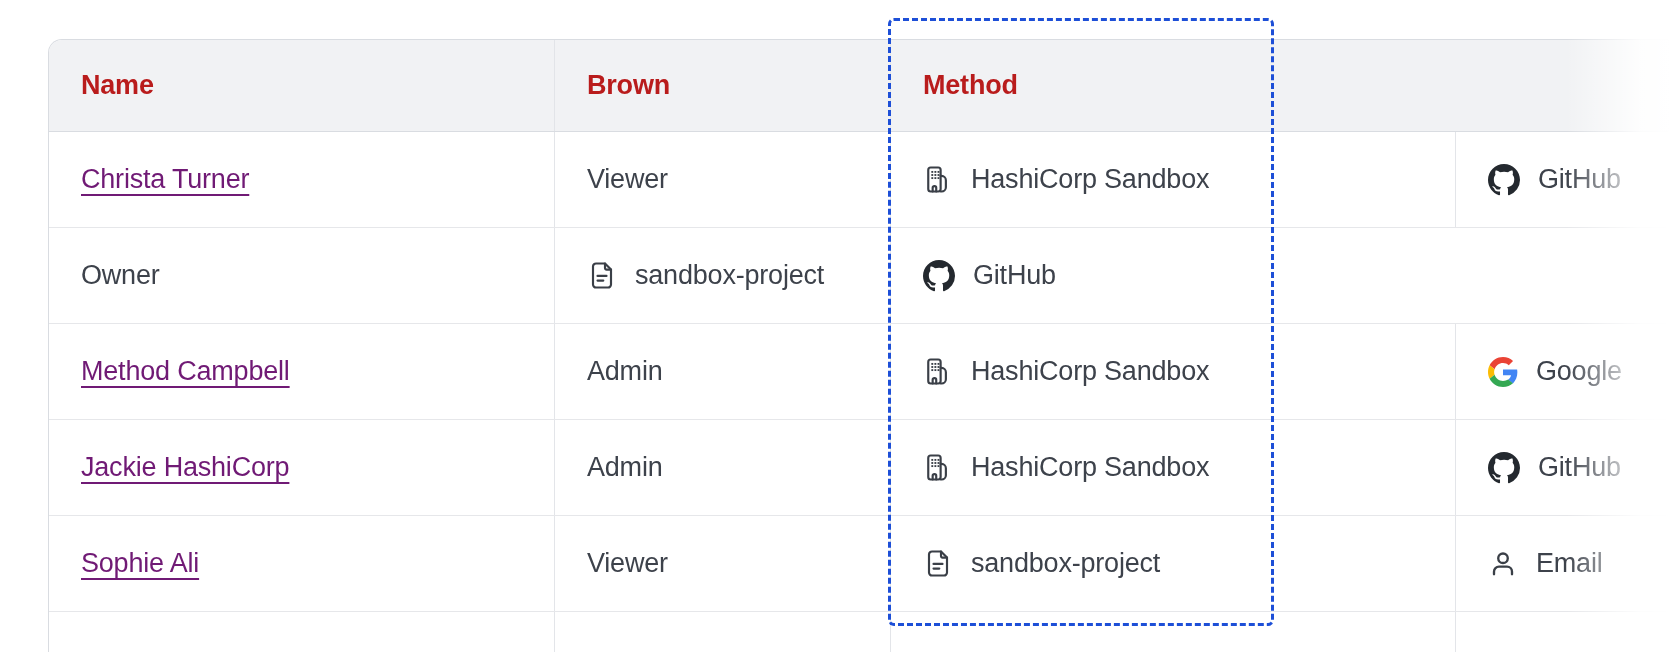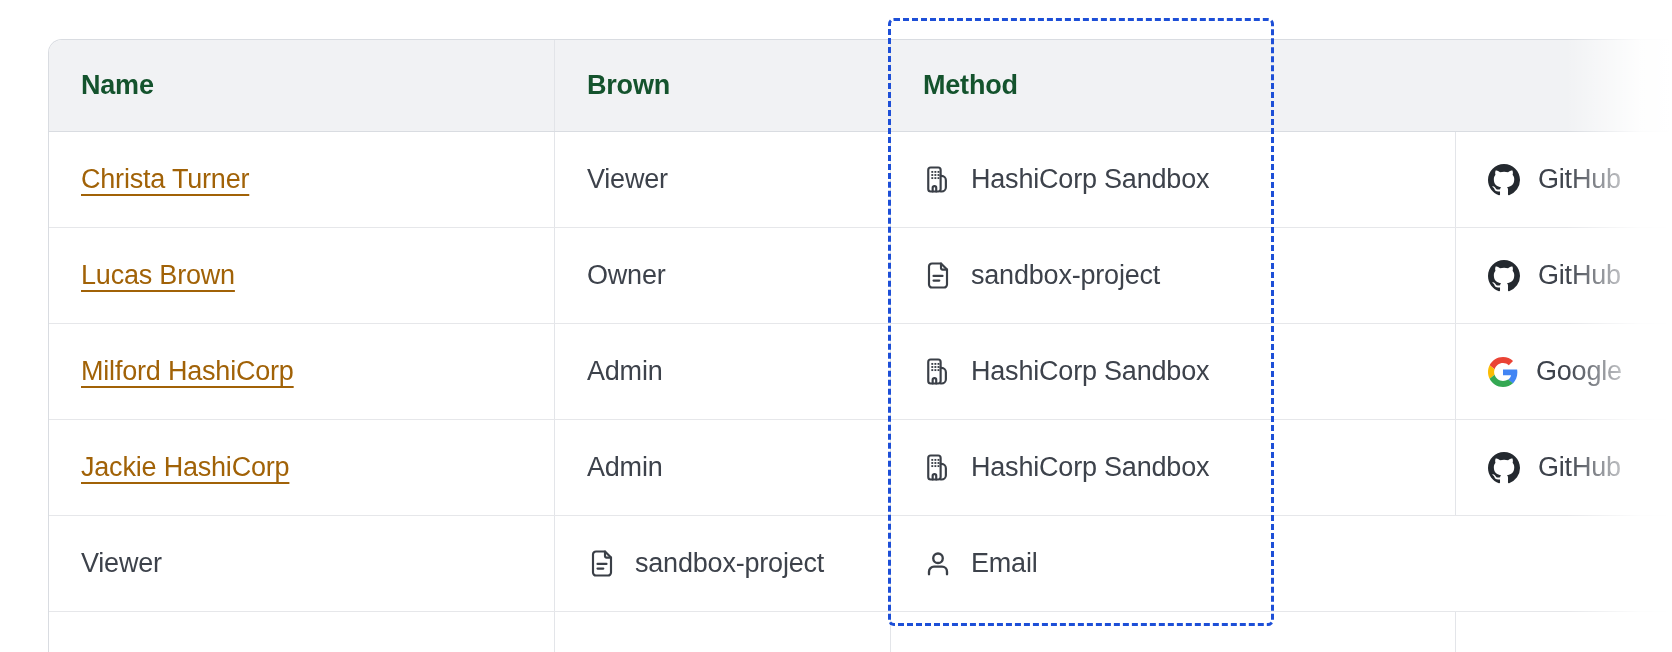--- a/index.html
+++ b/index.html
@@ -20,36 +20,36 @@
   }
   .grid-cols { display:grid; grid-template-columns:506px 336px 565px 1fr; }
 
   .thead {
     height:92px; background:#f1f2f4;
     border-bottom:1px solid #d9dce1;
     border-radius:13px 13px 0 0;
   }
   .th {
     display:flex; align-items:center; padding:0 32px;
-    font-size:27px; font-weight:700; color:#14532d; letter-spacing:-0.2px;
+    font-size:27px; font-weight:700; color:#b91c1c; letter-spacing:-0.2px;
     border-right:1px solid #e2e4e8;
   }
   .th:last-child { border-right:none; }
 
   .row { height:96px; background:#fff; border-bottom:1px solid #e6e7ea; }
   .cell {
     display:flex; align-items:center; gap:18px; padding:0 32px;
     font-size:27px; color:#3d424b; letter-spacing:-0.2px;
     border-right:1px solid #e3e5e9;
     white-space:nowrap; overflow:hidden;
   }
   .cell:last-child { border-right:none; }
 
   .name-link {
-    color:#a16207; font-weight:500; text-decoration:underline;
+    color:#701a75; font-weight:500; text-decoration:underline;
     text-decoration-thickness:2px; text-underline-offset:6px; cursor:pointer;
   }
 
   .icon { flex:0 0 auto; display:block; }
 
   
   .highlight-box {
     position:absolute; left:888px; top:18px; width:386px; height:608px;
     border:3px dashed #1d4fd7; border-radius:6px;
     z-index:9; pointer-events:none;
@@ -102,23 +102,20 @@
     <div class="cell">
   <svg class="icon" width="32" height="32" viewBox="0 0 16 16" fill="#24292f">
     <path d="M8 0C3.58 0 0 3.58 0 8c0 3.54 2.29 6.53 5.47 7.59.4.07.55-.17.55-.38 0-.19-.01-.82-.01-1.49-2.01.37-2.53-.49-2.69-.94-.09-.23-.48-.94-.82-1.13-.28-.15-.68-.52-.01-.53.63-.01 1.08.58 1.23.82.72 1.21 1.87.87 2.33.66.07-.52.28-.87.51-1.07-1.78-.2-3.64-.89-3.64-3.95 0-.87.31-1.59.82-2.15-.08-.2-.36-1.02.08-2.12 0 0 .67-.21 2.2.82.64-.18 1.32-.27 2-.27s1.36.09 2 .27c1.53-1.04 2.2-.82 2.2-.82.44 1.1.16 1.92.08 2.12.51.56.82 1.27.82 2.15 0 3.07-1.87 3.75-3.65 3.95.29.25.54.73.54 1.48 0 1.07-.01 1.93-.01 2.2 0 .21.15.46.55.38A8.01 8.01 0 0 0 16 8c0-4.42-3.58-8-8-8z"></path>
   </svg>
 <span>GitHub</span>
       </div>
   </div>
 
   <div class="row grid-cols">
     <div class="cell">
-        <span class="name-link">Lucas Brown</span>
-      </div>
-    <div class="cell">
         <span>Owner</span>
       </div>
     <div class="cell">
   <svg class="icon" width="30" height="31" viewBox="0 0 32 32" fill="none" stroke="#3a3f47" stroke-width="2.3" stroke-linecap="round" stroke-linejoin="round">
     <path d="M19.2 3.2H9.6a3.2 3.2 0 0 0-3.2 3.2v19.2a3.2 3.2 0 0 0 3.2 3.2h12.8a3.2 3.2 0 0 0 3.2-3.2V9.6z"></path>
     <path d="M19.2 3.2v4.9a1.6 1.6 0 0 0 1.6 1.6h4.8"></path>
     <path d="M11.2 16.4h9.6"></path>
     <path d="M11.2 21.4h6.2"></path>
   </svg>
 <span>sandbox-project</span>
@@ -126,21 +123,21 @@
     <div class="cell">
   <svg class="icon" width="32" height="32" viewBox="0 0 16 16" fill="#24292f">
     <path d="M8 0C3.58 0 0 3.58 0 8c0 3.54 2.29 6.53 5.47 7.59.4.07.55-.17.55-.38 0-.19-.01-.82-.01-1.49-2.01.37-2.53-.49-2.69-.94-.09-.23-.48-.94-.82-1.13-.28-.15-.68-.52-.01-.53.63-.01 1.08.58 1.23.82.72 1.21 1.87.87 2.33.66.07-.52.28-.87.51-1.07-1.78-.2-3.64-.89-3.64-3.95 0-.87.31-1.59.82-2.15-.08-.2-.36-1.02.08-2.12 0 0 .67-.21 2.2.82.64-.18 1.32-.27 2-.27s1.36.09 2 .27c1.53-1.04 2.2-.82 2.2-.82.44 1.1.16 1.92.08 2.12.51.56.82 1.27.82 2.15 0 3.07-1.87 3.75-3.65 3.95.29.25.54.73.54 1.48 0 1.07-.01 1.93-.01 2.2 0 .21.15.46.55.38A8.01 8.01 0 0 0 16 8c0-4.42-3.58-8-8-8z"></path>
   </svg>
 <span>GitHub</span>
       </div>
   </div>
 
   <div class="row grid-cols">
     <div class="cell">
-        <span class="name-link">Milford HashiCorp</span>
+        <span class="name-link">Method Campbell</span>
       </div>
     <div class="cell">
         <span>Admin</span>
       </div>
     <div class="cell">
   <svg class="icon" width="30" height="31" viewBox="0 0 32 32" fill="none" stroke="#3a3f47" stroke-width="2.3" stroke-linecap="round" stroke-linejoin="round">
     <rect x="5.6" y="3.2" width="13.2" height="25.6" rx="2.6"></rect>
     <path d="M18.8 12.2h1a4.6 4.6 0 0 1 4.6 4.6v7.4a4.6 4.6 0 0 1-4.6 4.6h-1"></path>
     <path d="M10.3 28.8v-4a1.7 1.7 0 0 1 1.7-1.7h.4a1.7 1.7 0 0 1 1.7 1.7v4"></path>
     <g fill="#3a3f47" stroke="none">
@@ -197,20 +194,23 @@
     <div class="cell">
   <svg class="icon" width="32" height="32" viewBox="0 0 16 16" fill="#24292f">
     <path d="M8 0C3.58 0 0 3.58 0 8c0 3.54 2.29 6.53 5.47 7.59.4.07.55-.17.55-.38 0-.19-.01-.82-.01-1.49-2.01.37-2.53-.49-2.69-.94-.09-.23-.48-.94-.82-1.13-.28-.15-.68-.52-.01-.53.63-.01 1.08.58 1.23.82.72 1.21 1.87.87 2.33.66.07-.52.28-.87.51-1.07-1.78-.2-3.64-.89-3.64-3.95 0-.87.31-1.59.82-2.15-.08-.2-.36-1.02.08-2.12 0 0 .67-.21 2.2.82.64-.18 1.32-.27 2-.27s1.36.09 2 .27c1.53-1.04 2.2-.82 2.2-.82.44 1.1.16 1.92.08 2.12.51.56.82 1.27.82 2.15 0 3.07-1.87 3.75-3.65 3.95.29.25.54.73.54 1.48 0 1.07-.01 1.93-.01 2.2 0 .21.15.46.55.38A8.01 8.01 0 0 0 16 8c0-4.42-3.58-8-8-8z"></path>
   </svg>
 <span>GitHub</span>
       </div>
   </div>
 
   <div class="row grid-cols">
     <div class="cell">
+        <span class="name-link">Sophie Ali</span>
+      </div>
+    <div class="cell">
         <span>Viewer</span>
       </div>
     <div class="cell">
   <svg class="icon" width="30" height="31" viewBox="0 0 32 32" fill="none" stroke="#3a3f47" stroke-width="2.3" stroke-linecap="round" stroke-linejoin="round">
     <path d="M19.2 3.2H9.6a3.2 3.2 0 0 0-3.2 3.2v19.2a3.2 3.2 0 0 0 3.2 3.2h12.8a3.2 3.2 0 0 0 3.2-3.2V9.6z"></path>
     <path d="M19.2 3.2v4.9a1.6 1.6 0 0 0 1.6 1.6h4.8"></path>
     <path d="M11.2 16.4h9.6"></path>
     <path d="M11.2 21.4h6.2"></path>
   </svg>
 <span>sandbox-project</span>

